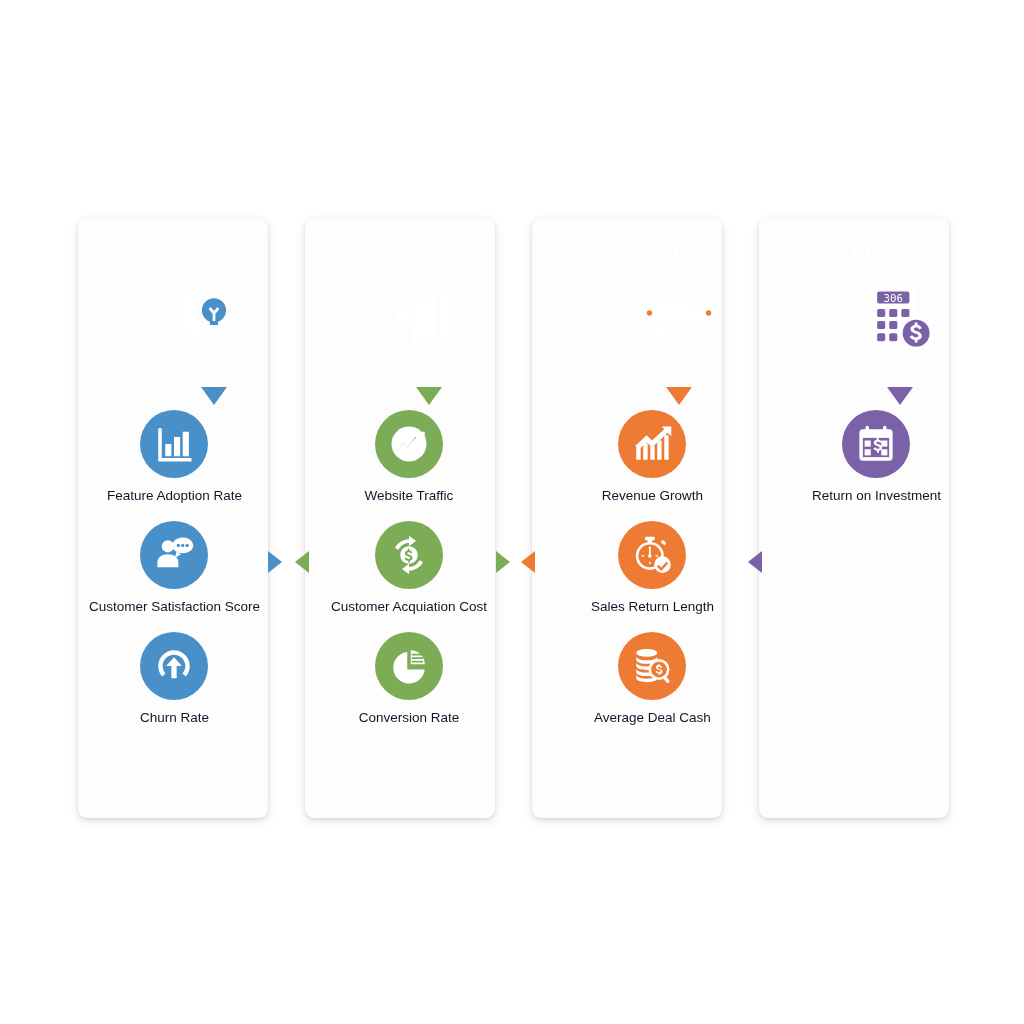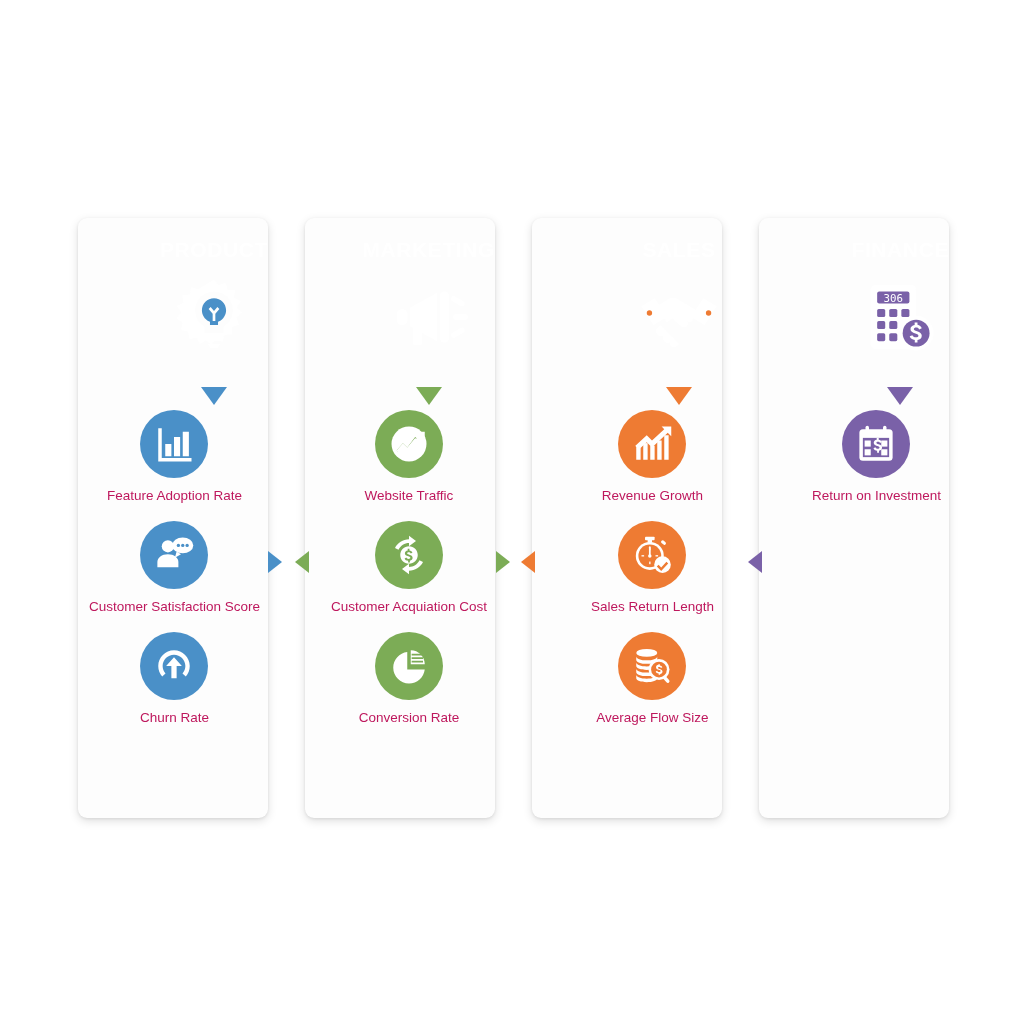--- a/index.html
+++ b/index.html
@@ -81,21 +81,21 @@
   .metric:last-child { margin-bottom: 13px; }
   .metric-circle {
     width: 68px; height: 68px;
     border-radius: 50%;
     display: flex; align-items: center; justify-content: center;
   }
   .metric-circle svg { width: 42px; height: 42px; fill: #ffffff; }
   .metric-label {
     margin-top: 9px;
     font-size: 13.5px;
-    color: #be185d;
+    color: #0f172a;
     text-align: center;
     line-height: 1.35;
     max-width: 175px;
   }
 
   
   .arrow {
     position: absolute;
     width: 0; height: 0;
     top: 551px;
@@ -276,21 +276,21 @@
                 <path d="M6 13v4c0 2.5 5.4 4.5 12 4.5s12-2 12-4.5v-4c0 2.5-5.4 4.5-12 4.5S6 15.5 6 13z"></path>
                 <path d="M6 20v4c0 2.5 5.4 4.5 12 4.5s12-2 12-4.5v-4c0 2.5-5.4 4.5-12 4.5S6 22.5 6 20z"></path>
                 <path d="M6 27v4c0 2.5 5.4 4.5 12 4.5s12-2 12-4.5v-4c0 2.5-5.4 4.5-12 4.5S6 29.5 6 27z"></path>
                 <path d="M6 34v4c0 2.5 5.4 4.5 12 4.5s12-2 12-4.5v-4c0 2.5-5.4 4.5-12 4.5S6 36.5 6 34z"></path>
                 <circle cx="32" cy="28" r="12"></circle>
                 <circle cx="32" cy="28" r="9" fill="#ee7b33"></circle>
                 <path d="M33 22v1.4c1.4.2 2.4.9 2.9 2.1l-1.7.8c-.4-.8-.9-1.2-1.9-1.2-.9 0-1.5.4-1.5 1s.6.9 2.1 1.3c1.9.5 3.1 1.3 3.1 3 0 1.6-1.1 2.6-2.7 2.8V34h-1.7v-1.3c-1.7-.2-2.9-1-3.4-2.4l1.7-.8c.4.9 1.1 1.4 2.2 1.4 1.1 0 1.7-.4 1.7-1.1 0-.7-.5-1-2-1.4-1.9-.5-3.2-1.2-3.2-2.9 0-1.5 1.1-2.5 2.7-2.8V22z" fill="#fff"></path>
                 <rect x="38" y="35" width="4" height="9" rx="2" transform="rotate(-42 40 39)"></rect>
               </svg>
           </div>
-          <div class="metric-label">Average Flow Size</div>
+          <div class="metric-label">Average Deal Cash</div>
         </div>
       </div>
     </div>
 
     <div class="card">
       <div class="card-head">
         <div class="dept-title">FINANCE</div>
         <div class="head-icon">
           <svg viewBox="0 0 64 64">
               <rect x="10" y="8" width="34" height="48" rx="4"></rect>

